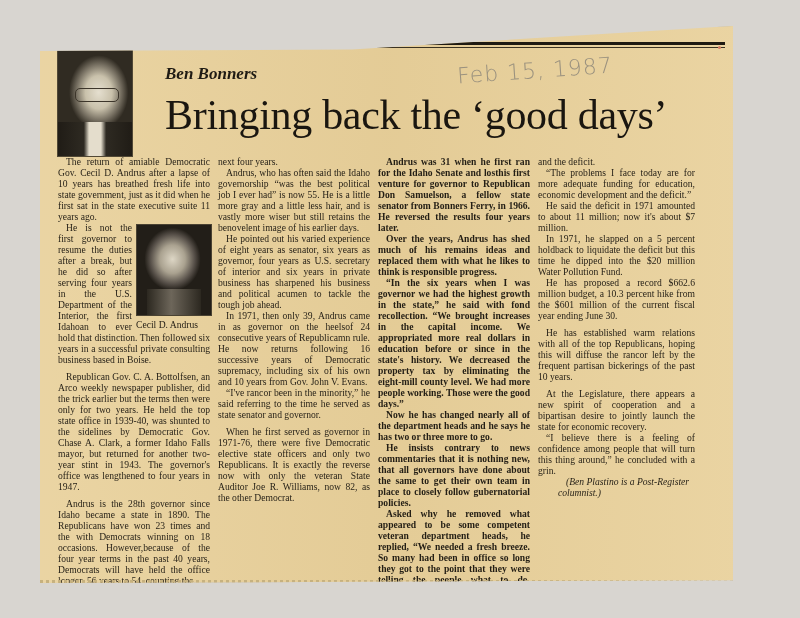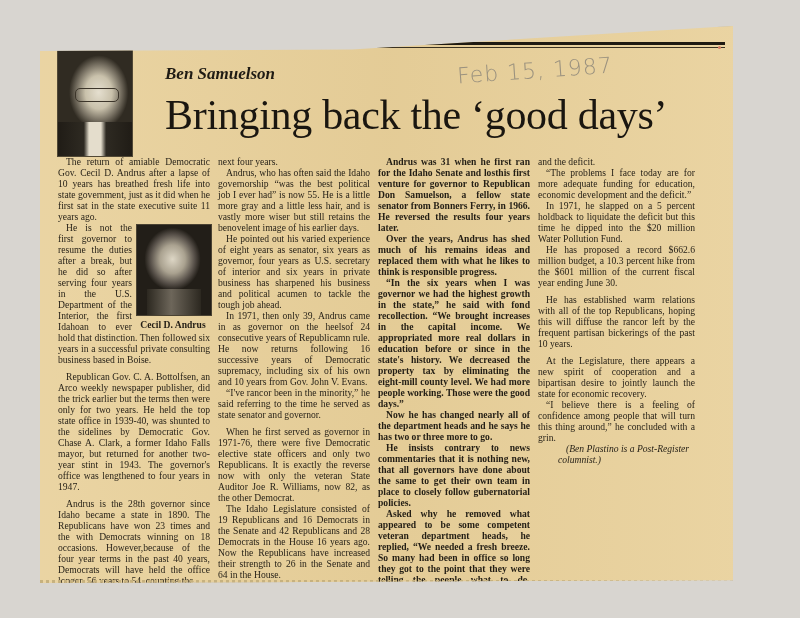--- a/index.html
+++ b/index.html
@@ -95,22 +95,22 @@
       width: 74px; height: 90px;
       background: radial-gradient(ellipse 38% 35% at 48% 38%, #ddd6c5 0%, #aaa290 45%, #58514a 78%, #221e18 100%);
       border: 1px solid #4a4232;
       position: relative;
     }
     .inset .photo::after {
       content: ""; position: absolute; left: 10px; right: 10px; bottom: 0; height: 26px;
       background: linear-gradient(90deg, #2c2820, #6d665a 45%, #2c2820);
     }
     .inset .caption {
-      font-weight: bold; font-size: 9.6px;
-      text-align: center; margin-top: 3px; text-indent: 0;
+      font-weight: normal; font-size: 9.6px;
+      text-align: left; margin-top: 3px; text-indent: 0;
     }
     .credit {
       font-style: italic;
       text-align: left;
       margin-top: 1px;
       padding-left: 20px;
       text-indent: 8px;
     }
     .tape-edge {
       position: absolute; left: 0; right: 0; bottom: 0; height: 3px;
@@ -127,21 +127,21 @@
 <div class="clipping">
   <div class="rule-top"></div>
   <div class="rule-top2"></div>
   <div class="red-dot"></div>
 
   <div class="portrait">
     <div class="glasses"></div>
     <div class="suit"></div>
   </div>
 
-  <div class="byline">Ben Samuelson</div>
+  <div class="byline">Ben Bonners</div>
   <div class="handwriting">Feb 15, 1987</div>
   <div class="headline">Bringing back the ‘good days’</div>
 
   <div class="col col1">
     <p><span>The return of amiable Democratic Gov. Cecil D. Andrus after a lapse of 10 years has breathed fresh life into state government, just as it did when he first sat in the state executive suite 11 years ago.</span></p>
     <p>
       <span class="inset">
         <span class="photo" style="display:block"></span>
         <span class="caption" style="display:block">Cecil D. Andrus</span>
       </span>
@@ -151,36 +151,36 @@
     <p class="gap"><span>Andrus is the 28th governor since Idaho became a state in 1890. The Republicans have won 23 times and the with Democrats winning on 18 occasions. However,because of the four year terms in the past 40 years, Democrats will have held the office longer, 56 years to 54, counting the</span></p>
   </div>
 
   <div class="col col2">
     <p style="text-indent:0"><span>next four years.</span></p>
     <p><span>Andrus, who has often said the Idaho governorship “was the best political job I ever had” is now 55. He is a little more gray and a little less hair, and is vastly more wiser but still retains the benovelent image of his earlier days.</span></p>
     <p><span>He pointed out his varied experience of eight years as senator, six years as governor, four years as U.S. secretary of interior and six years in private business has sharpened his business and political acumen to tackle the tough job ahead.</span></p>
     <p><span>In 1971, then only 39, Andrus came in as governor on the heelsof 24 consecutive years of Republicamn rule. He now returns following 16 successive years of Democratic supremacy, including six of his own and 10 years from Gov. John V. Evans.</span></p>
     <p><span>“I've rancor been in the minority,” he said referring to the time he served as state senator and governor.</span></p>
     <p class="gap"><span>When he first served as governor in 1971-76, there were five Democratic elective state officers and only two Republicans. It is exactly the reverse now with only the veteran State Auditor Joe R. Williams, now 82, as the other Democrat.</span></p>
-    <p><span>The Idaho Legislature consisted of 19 Republicans and 16 Democrats in the Senate and 42 Republicans and 28 Democrats in the House 16 years ago. Now the Republicans have increased their strength to 26 in the Senate and 64 in the House.</span></p>
   </div>
 
   <div class="col col3">
     <p><span>Andrus was 31 when he first ran for the Idaho Senate and losthis first venture for governor to Republican Don Samuelson, a fellow state senator from Bonners Ferry, in 1966. He reversed the results four years later.</span></p>
     <p><span>Over the years, Andrus has shed much of his remains ideas and replaced them with what he likes to think is responsible progress.</span></p>
     <p><span>“In the six years when I was governor we had the highest growth in the state,” he said with fond recollection. “We brought increases in the capital income. We appropriated more real dollars in education before or since in the state's history. We decreased the property tax by eliminating the eight-mill county level. We had more people working. Those were the good days.”</span></p>
     <p><span>Now he has changed nearly all of the department heads and he says he has two or three more to go.</span></p>
     <p><span>He insists contrary to news commentaries that it is nothing new, that all governors have done about the same to get their own team in place to closely follow gubernatorial policies.</span></p>
     <p><span>Asked why he removed what appeared to be some competent veteran department heads, he replied, “We needed a fresh breeze. So many had been in office so long they got to the point that they were telling the people what to do, forgetting they are servants of the people. It was destructive to the state.”</span></p>
     <p><span>“The problems I faced in 1971 were for more adequate funding for education, economic development</span></p>
   </div>
 
   <div class="col col4">
     <p style="text-indent:0"><span>and the deficit.</span></p>
     <p><span>“The problems I face today are for more adequate funding for education, economic development and the deficit.”</span></p>
+    <p><span>He said the deficit in 1971 amounted to about 11 million; now it's about $7 million.</span></p>
     <p><span>In 1971, he slapped on a 5 percent holdback to liquidate the deficit but this time he dipped into the $20 million Water Pollution Fund.</span></p>
     <p><span>He has proposed a record $662.6 million budget, a 10.3 percent hike from the $601 million of the current fiscal year ending June 30.</span></p>
     <p class="gap"><span>He has established warm relations with all of the top Republicans, hoping this will diffuse the rancor left by the frequent partisan bickerings of the past 10 years.</span></p>
     <p class="gap"><span>At the Legislature, there appears a new spirit of cooperation and a bipartisan desire to jointly launch the state for economic recovery.</span></p>
     <p><span>“I believe there is a feeling of confidence among people that will turn this thing around,” he concluded with a grin.</span></p>
     <p class="credit">(Ben Plastino is a Post-Register columnist.)</p>
   </div>
 
   <div class="tape-edge"></div>
 </div>

